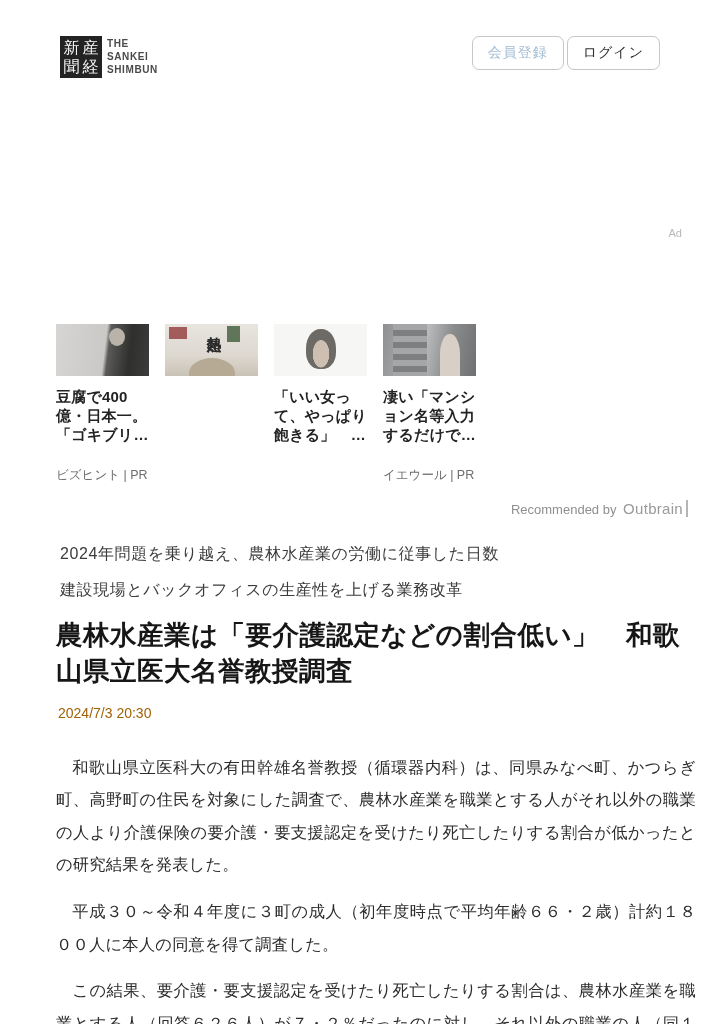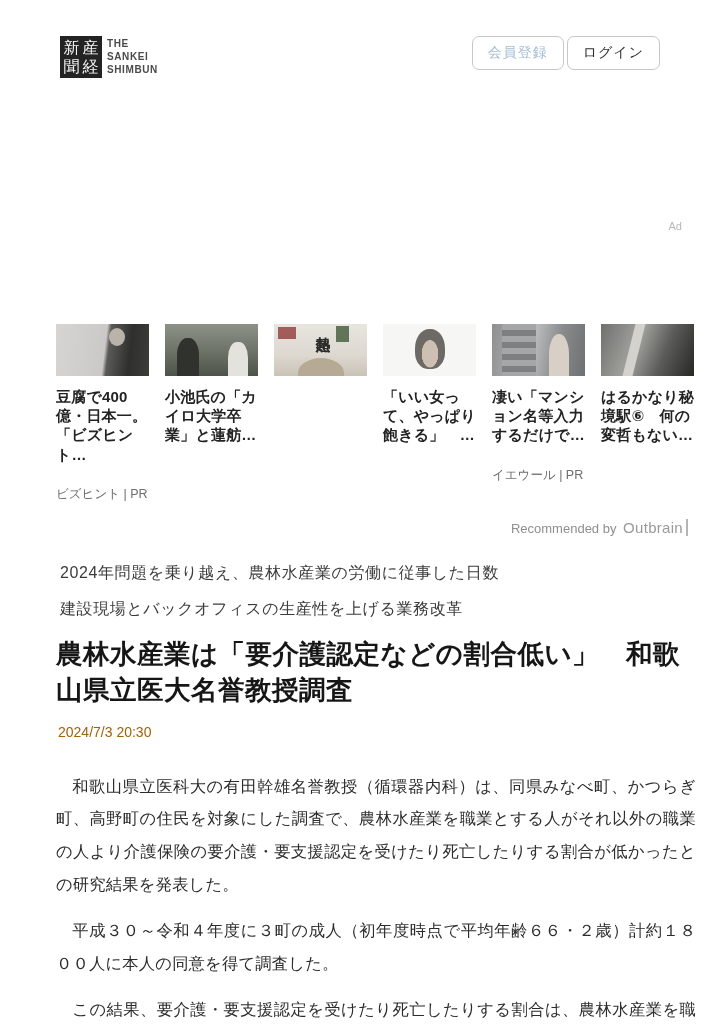--- a/index.html
+++ b/index.html
@@ -36,21 +36,21 @@
   .btn {
     border: 1px solid #c7c7c7; border-radius: 7px; background: #fff;
     padding: 7px 15px; font-size: 14px; cursor: pointer;
     font-family: inherit; letter-spacing: 1px;
   }
   .btn-signup { color: #a4bcd4; }
   .btn-login  { color: #2f2f2f; }
 
   
   .ad-label {
-    position: absolute; top: 220px; right: 42px;
+    position: absolute; top: 227px; right: 42px;
     font-size: 11px; color: #b8b8b8;
   }
 
   
   .reco-grid {
     display: grid; grid-template-columns: repeat(6, 1fr); column-gap: 16px;
     margin: 246px 30px 0 56px;
   }
   .reco-card { cursor: pointer; }
   .reco-thumb {
@@ -139,29 +139,24 @@
     <button class="btn btn-login">ログイン</button>
   </div>
 </div>
 
 <div class="ad-label">Ad</div>
 
 <div class="reco-grid">
 
   <div class="reco-card">
     <div class="reco-thumb thumb-0"></div>
-    <div class="reco-title">豆腐で400億・日本一。「ビズヒント…</div>
+    <div class="reco-title">豆腐で400億・日本一。「ゴキブリ…</div>
     <div class="reco-source">ビズヒント | PR</div>
   </div>
 
-  <div class="reco-card">
-    <div class="reco-thumb thumb-1"></div>
-    <div class="reco-title">小池氏の「カイロ大学卒業」と蓮舫…</div>
-    <div class="reco-source"></div>
-  </div>
 
   <div class="reco-card">
     <div class="reco-thumb thumb-2">
       <span class="thumb-tag"></span>
       <span class="thumb-tag2"></span>
       <span class="thumb-overlay-text">超熱</span>
     </div>
     <div class="reco-source"></div>
   </div>
 
@@ -172,25 +167,20 @@
     <div class="reco-title">「いい女って、やっぱり飽きる」　…</div>
     <div class="reco-source"></div>
   </div>
 
   <div class="reco-card">
     <div class="reco-thumb thumb-3"></div>
     <div class="reco-title">凄い「マンション名等入力するだけで…</div>
     <div class="reco-source">イエウール | PR</div>
   </div>
 
-  <div class="reco-card">
-    <div class="reco-thumb thumb-5"></div>
-    <div class="reco-title">はるかなり秘境駅⑥　何の変哲もない…</div>
-    <div class="reco-source"></div>
-  </div>
 
 </div>
 
 <div class="reco-attribution">
   <span>Recommended by</span>
   <span class="outbrain-brand">Outbrain</span>
 </div>
 
 <div class="sponsored">
   <a class="sponsored-link">2024年問題を乗り越え、農林水産業の労働に従事した日数</a>

